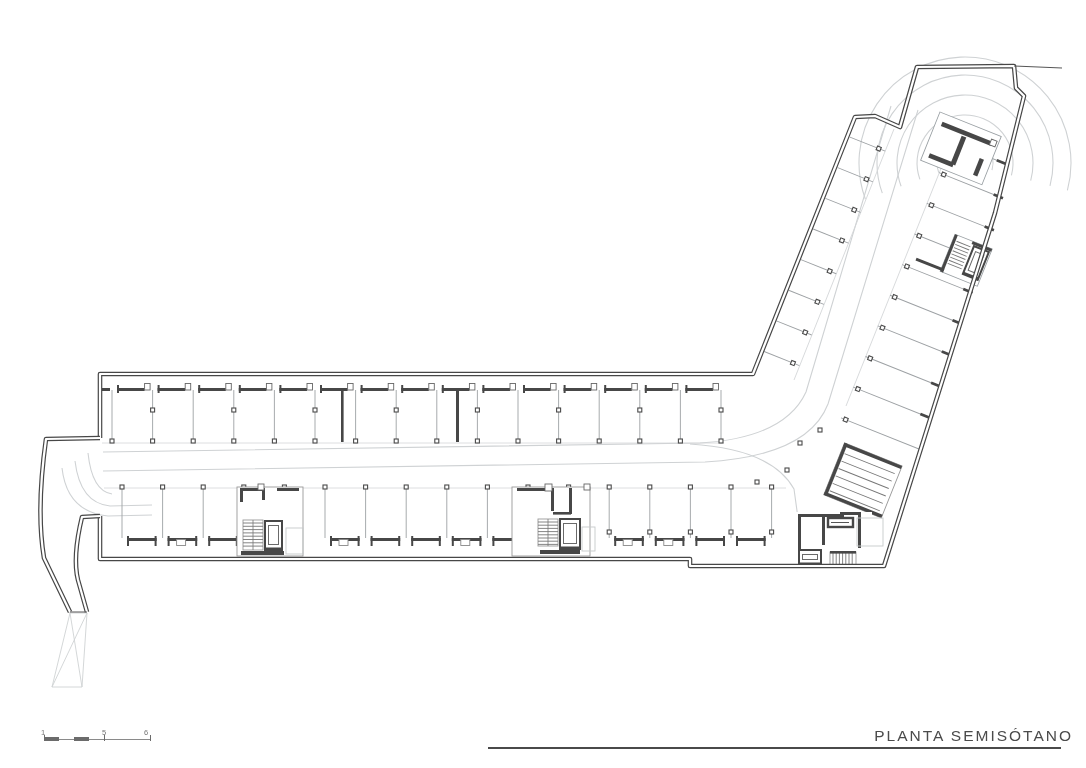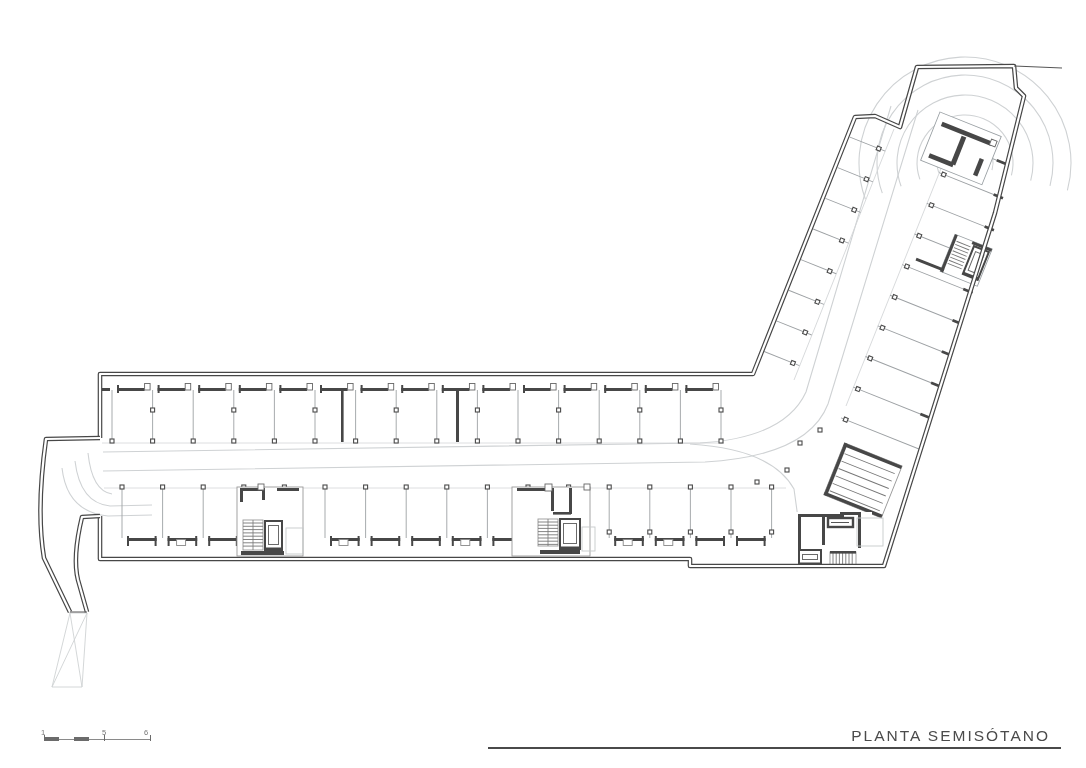--- a/index.html
+++ b/index.html
@@ -1,19 +1,19 @@
 <!DOCTYPE html>
 <html><head>
 <meta charset="utf-8">
 <style>
   html,body{margin:0;padding:0;background:#fff;}
   .sheet{position:relative;width:1086px;height:768px;background:#ffffff;overflow:hidden;
          font-family:"Liberation Sans",sans-serif;}
   .sheet svg{position:absolute;left:0;top:0;}
-  .title-block{position:absolute;right:36px;top:727px;font-size:15.5px;letter-spacing:2px;
+  .title-block{position:absolute;right:13px;top:727px;font-size:15.5px;letter-spacing:2px;
                color:#4b4b4b;font-weight:400;white-space:nowrap;}
   .title-rule{position:absolute;left:488px;right:25px;top:747px;height:1.5px;background:#4a4a4a;}
   .scale-bar{position:absolute;left:40px;top:728px;width:112px;height:16px;font-size:7.5px;color:#777;}
   .scale-bar .lbl{position:absolute;top:0;}
   .scale-bar .bar-line{position:absolute;top:11px;left:4px;width:106px;height:1px;background:#8a8a8a;}
   .scale-bar .seg{position:absolute;top:9px;height:4px;background:#6b6b6b;}
   .scale-bar .tick{position:absolute;top:7px;width:1px;height:6px;background:#6b6b6b;}
 </style>
 </head>
 <body>

